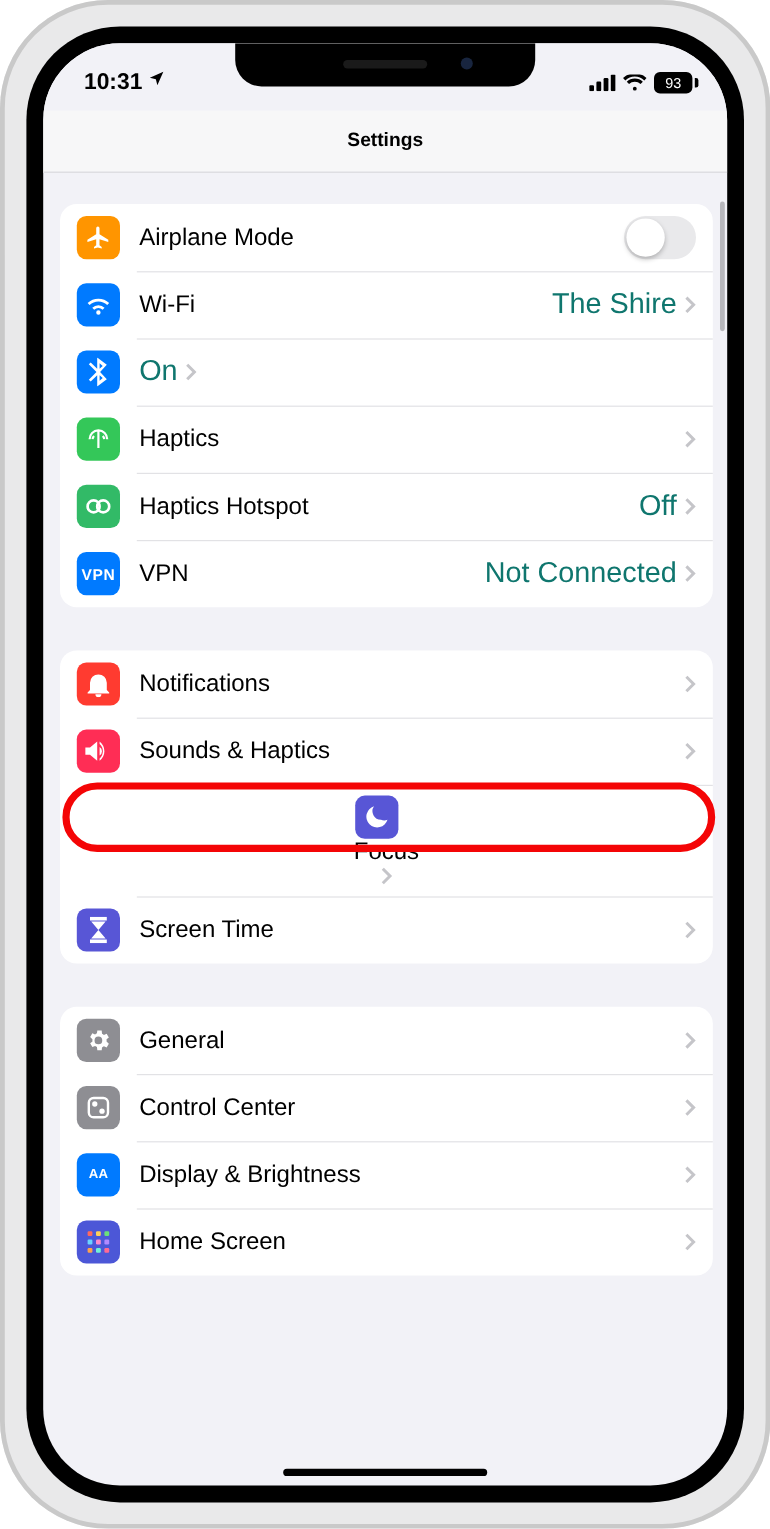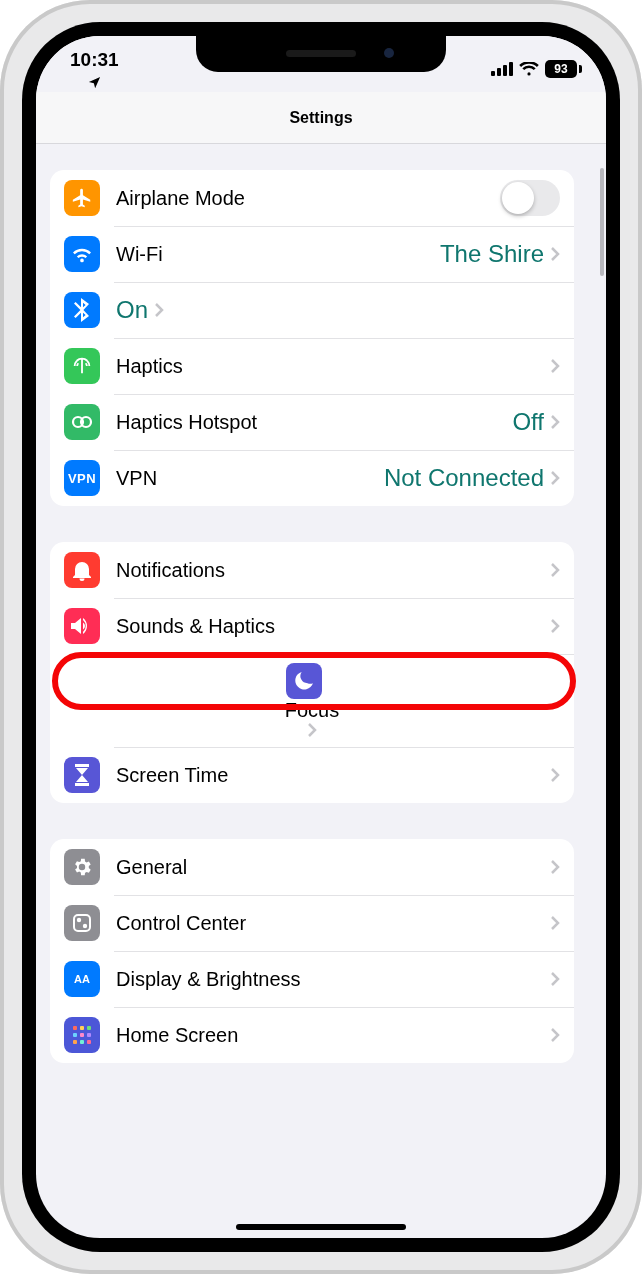--- a/index.html
+++ b/index.html
@@ -46,39 +46,39 @@
 
   
   .status-bar{
     height:56px;
     padding: 10px 24px 0 34px;
     display:flex; justify-content:space-between; align-items:center;
     font-size:19px; font-weight:600; color:#000;
     background:#f2f2f7;
     position:relative; z-index:40;
   }
-  .status-left{display:flex; align-items:center; gap:4px;flex-direction:column;}
+  .status-left{display:flex; gap:4px;}
   .status-right{display:flex; align-items:center; gap:6px;}
   .status-right svg{display:block;}
   .battery-wrap{display:flex;align-items:center;gap:2px;}
-  .battery-body{width:32px;height:18px;border-radius:5px;background:#000;color:#fff;font-size:12px;display:flex;align-items:center;justify-content:center;font-weight:700;position:relative;}
+  .battery-body{width:32px;height:18px;border-radius:5px;background:#000;color:#fff;font-size:12px;display:flex;align-items:center;justify-content:center;font-weight:400;position:relative;}
   .battery-cap{width:3px;height:8px;border-radius:0 2px 2px 0;background:#000;}
 
   
   .nav-bar{
     height:52px;
     background:#f7f7f8;
     display:flex; align-items:center; justify-content:center;
     border-bottom:1px solid #d8d8dc;
     font-size:16px; font-weight:600; color:#000;
   }
 
   
   .content{
-    padding:26px 32px 0 14px;
+    padding:26px 12px 0 14px;
     overflow:hidden;
     height:calc(100% - 56px - 52px);
     position:relative;
   }
   .section{
     background:#fff;
     border-radius:14px;
     margin-bottom:36px;
     overflow:visible;
   }

